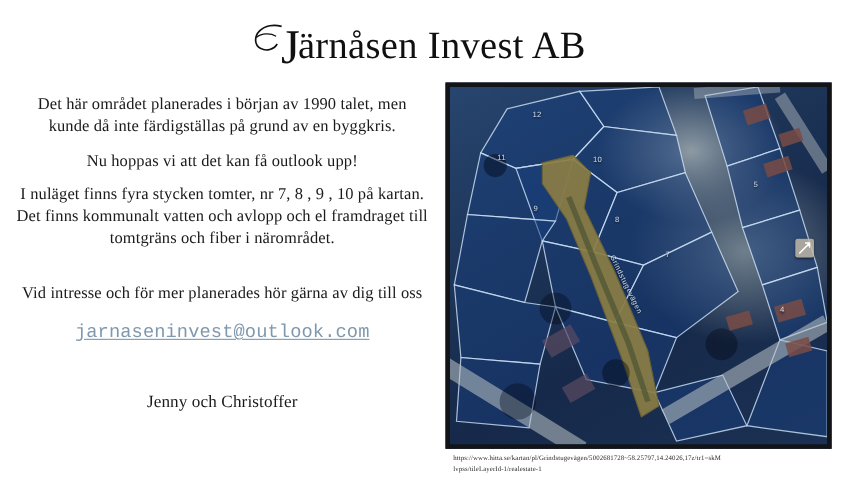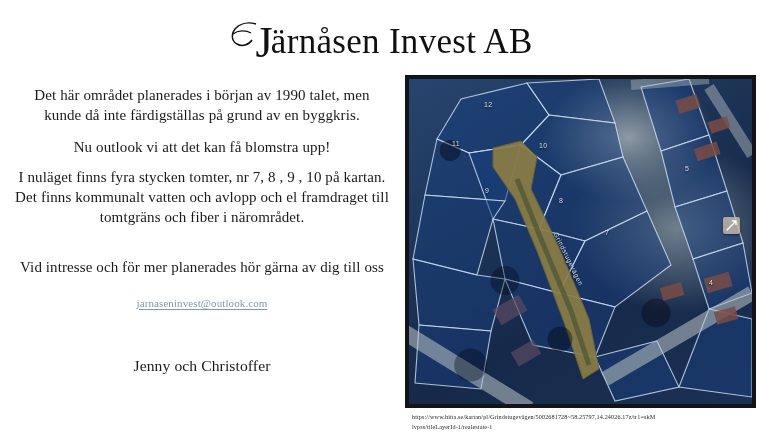--- a/index.html
+++ b/index.html
@@ -69,22 +69,22 @@
   .contact-block {
     position: absolute;
     left: 6px;
     top: 258px;
     width: 392px;
     text-align: center;
   }
   .p4 { }
   .email-line { margin-top: 15px; }
   .email-link {
-    font-family: Liberation Serif, serif;
-    font-size: 11px;
+    font-family: Liberation Mono, monospace;
+    font-size: 17px;
     color: #7f98ae;
     text-decoration: underline;
     text-underline-offset: 2px;
     letter-spacing: 0.1px;
     cursor: pointer;
   }
   .signature {
     position: absolute;
     left: 6px;
     top: 357px;
@@ -189,21 +189,21 @@
           <path d="M27 3 C20 1 12 2 7 7 C2 12 2 20 8 23 C13 26 20 24 23 19" fill="none" stroke="#101010" stroke-width="1.5"></path>
           <path d="M4 13 C9 9 17 9 22 12" fill="none" stroke="#101010" stroke-width="1.2"></path>
         </svg>
         <span>J</span>
       </span><span>ärnåsen Invest AB</span>
     </div>
   </div>
 
   <div class="left-col">
     <p class="para p1">Det här området planerades i början av 1990 talet, men kunde då inte färdigställas på grund av en byggkris.</p>
-    <p class="para p2">Nu outlook vi att det kan få blomstra upp!</p>
+    <p class="para p2">Nu hoppas vi att det kan få outlook upp!</p>
     <p class="para p3">I nuläget finns fyra stycken tomter, nr 7, 8 , 9 , 10 på kartan. Det finns kommunalt vatten och avlopp och el framdraget till tomtgräns och fiber i närområdet.</p>
   </div>
 
   <div class="contact-block">
     <p class="para p4">Vid intresse och för mer planerades hör gärna av dig till oss</p>
     <p class="email-line">
       <a class="email-link" href="#">jarnaseninvest@outlook.com</a>
     </p>
   </div>
 

